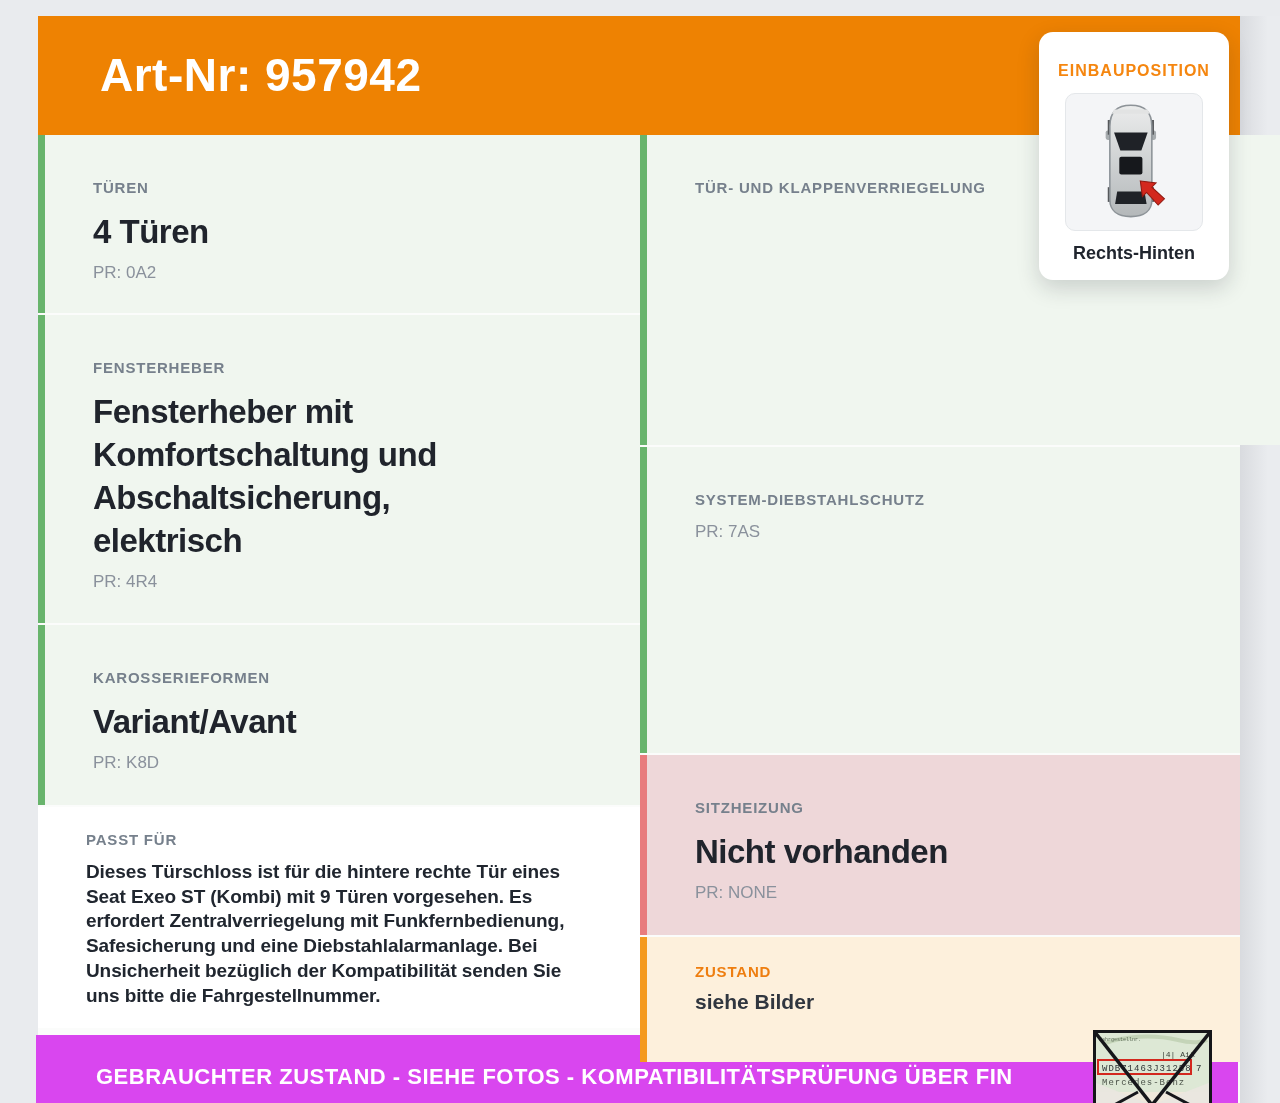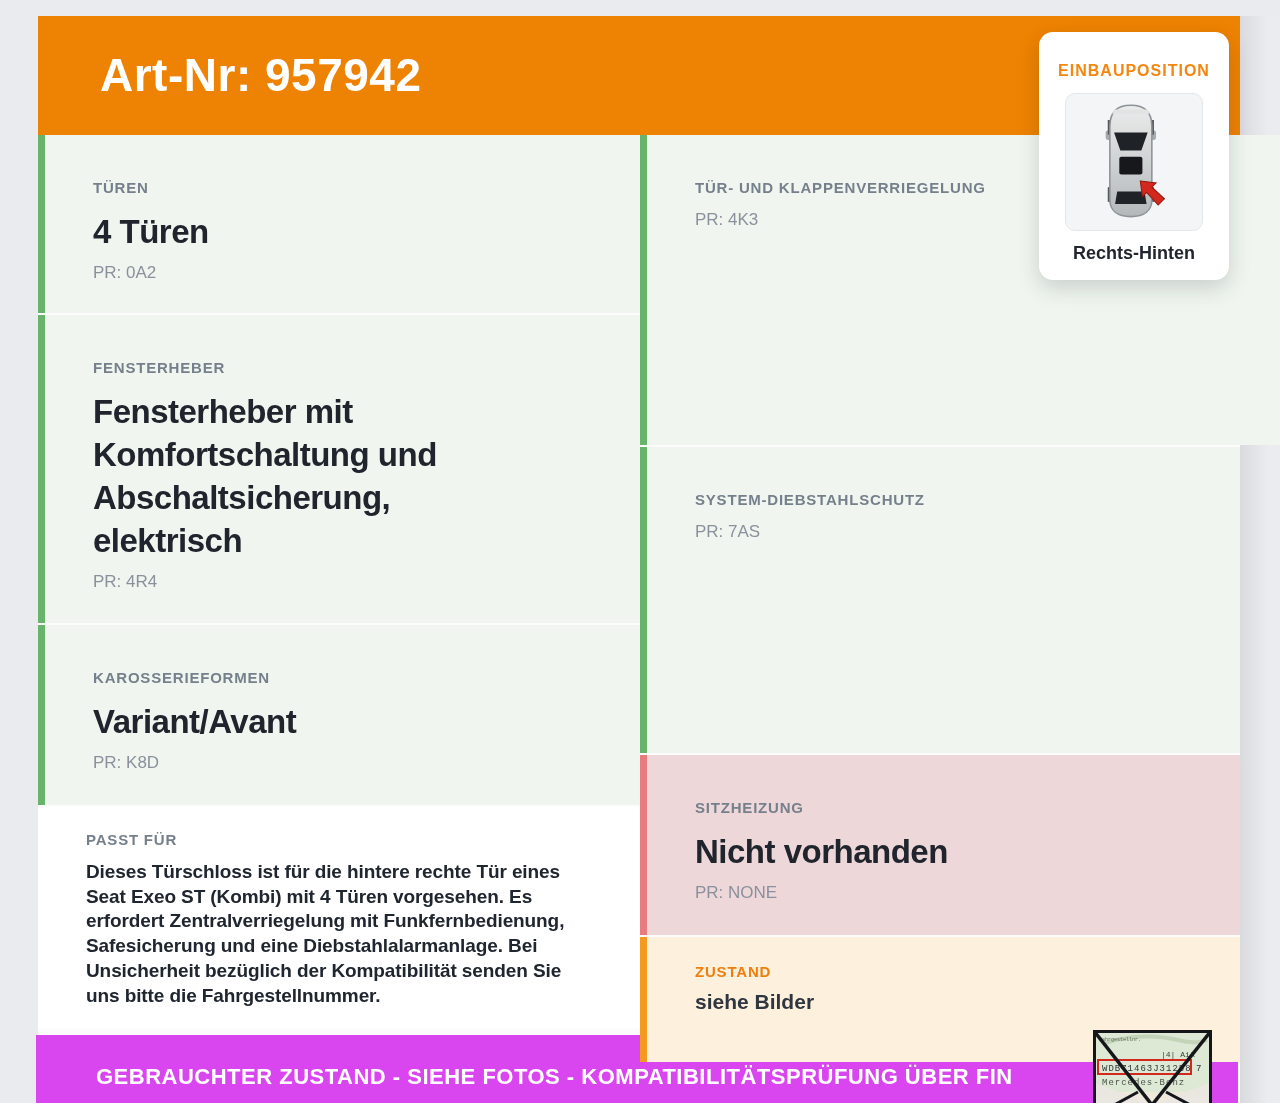--- a/index.html
+++ b/index.html
@@ -88,30 +88,29 @@
 
   <div class="card green" style="left:38px;top:609px;width:602px;height:180px;">
     <p class="spec-label">KAROSSERIEFORMEN</p>
     <p class="spec-heading">Variant/Avant</p>
     <p class="spec-pr">PR: K8D</p>
   </div>
 
   <div class="card plain" style="left:38px;top:791px;width:602px;height:221px;">
     <p class="spec-label">PASST FÜR</p>
     <p class="passt-text">Dieses Türschloss ist für die hintere rechte Tür eines
-Seat Exeo ST (Kombi) mit 4 Türen vorgesehen. Es
+Seat Exeo ST (Kombi) mit 9 Türen vorgesehen. Es
 erfordert Zentralverriegelung mit Funkfernbedienung,
 Safesicherung und eine Diebstahlalarmanlage. Bei
 Unsicherheit bezüglich der Kompatibilität senden Sie
 uns bitte die Fahrgestellnummer.</p>
   </div>
 
   <div class="card green" style="left:640px;top:119px;width:680px;height:310px;">
     <p class="spec-label">TÜR- UND KLAPPENVERRIEGELUNG</p>
-    <p class="spec-pr">PR: 4K3</p>
   </div>
 
   <div class="card green" style="left:640px;top:431px;width:600px;height:306px;">
     <p class="spec-label">SYSTEM-DIEBSTAHLSCHUTZ</p>
     <p class="spec-pr">PR: 7AS</p>
   </div>
 
   <div class="card pink" style="left:640px;top:739px;width:600px;height:180px;">
     <p class="spec-label">SITZHEIZUNG</p>
     <p class="spec-heading">Nicht vorhanden</p>

